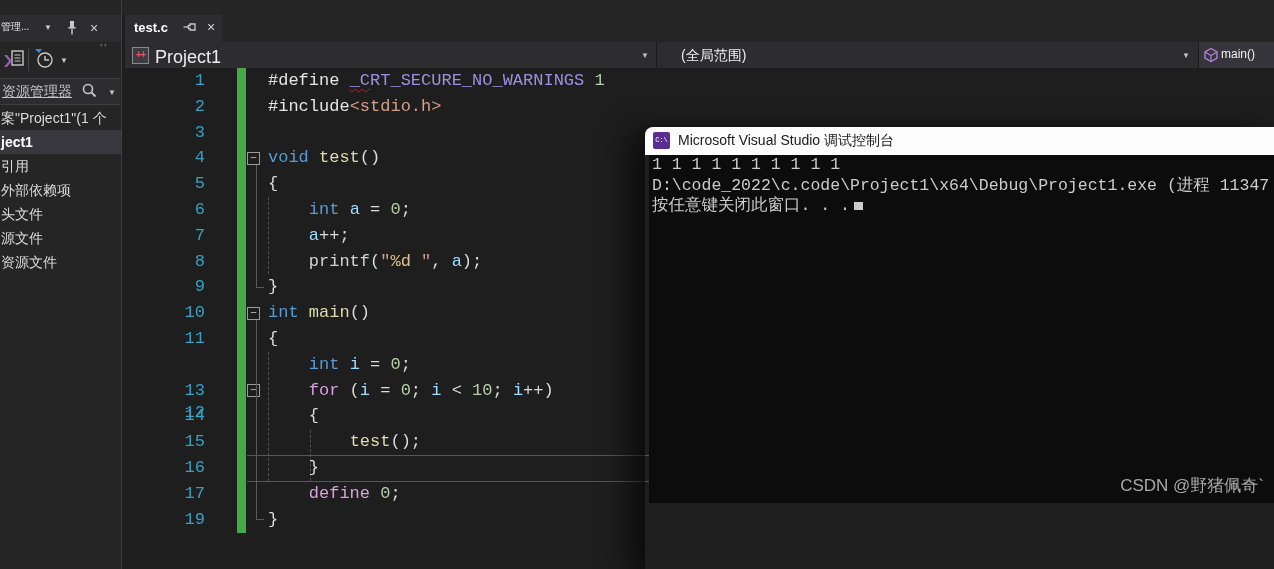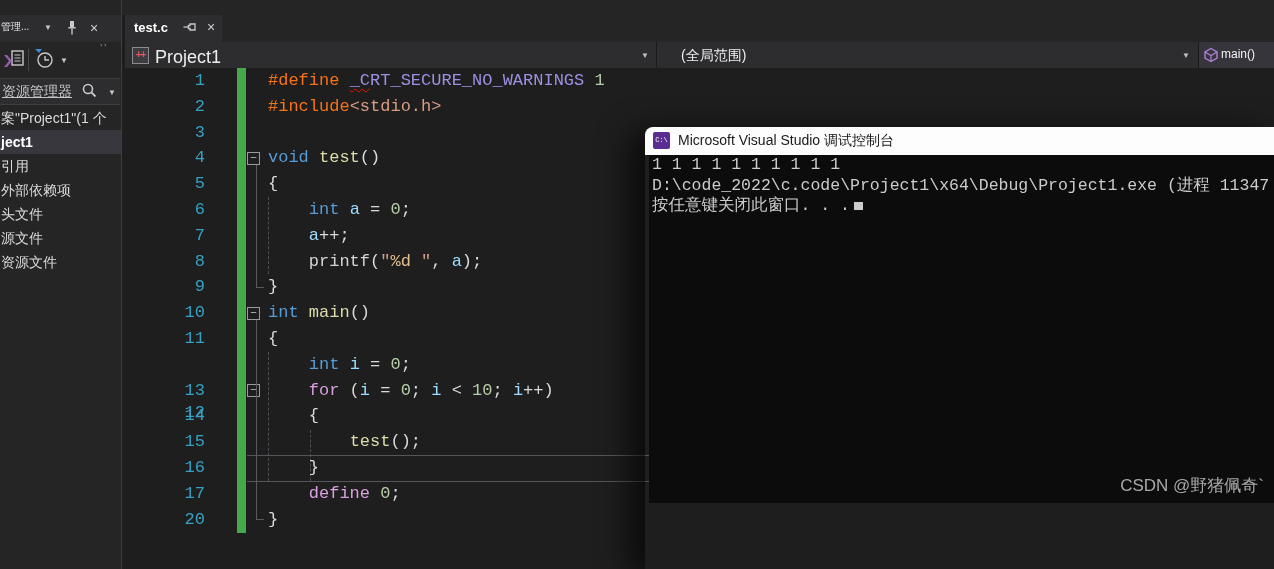--- a/index.html
+++ b/index.html
@@ -69,21 +69,21 @@
     height:26px;line-height:26px;}
   #green-bar{left:112px;top:0;width:9px;height:465px;background:#46A949;}
   .fold-box{position:absolute;left:122px;width:13px;height:13px;border:1px solid #9B9B9B;
     background:#1E1E1E;color:#C8C8C8;font-size:11px;line-height:11px;text-align:center;box-sizing:border-box;}
   .scope-line{position:absolute;left:131px;width:1px;background:#5A5A5A;}
   .scope-foot{position:absolute;left:131px;height:1px;width:8px;background:#5A5A5A;}
   .iguide{position:absolute;width:1px;background:transparent;border-left:1px dashed #4F4F55;}
   #cur-line{left:122px;top:387px;right:0;height:25px;border-top:1px solid #55555C;border-bottom:1px solid #55555C;}
   #code-lines{left:143px;top:0;}
   .code-line{height:25.8px;line-height:25.8px;font-size:17px;white-space:pre;}
-  .tk-pre{color:#f97316;}
+  .tk-pre{color:#e5e5e5;}
   .tk-macro{color:#9B91E2;}
   .tk-macro_sq{color:#9B91E2;text-decoration:underline wavy #E51400 1px;text-underline-offset:3px;text-decoration-skip-ink:none;}
   .tk-num{color:#B5CEA8;}
   .tk-str{color:#D69D85;}
   .tk-fmt{color:#E2C08D;}
   .tk-kw{color:#569CD6;}
   .tk-ctrl{color:#D8A0DF;}
   .tk-fn{color:#DCDCAA;}
   .tk-lib{color:#D4D4D4;}
   .tk-var{color:#9CDCFE;}
@@ -210,21 +210,21 @@
       <div class="lnum" style="top: 180.6px;">8</div>
       <div class="lnum" style="top: 206.4px;">9</div>
       <div class="lnum" style="top: 232.2px;">10</div>
       <div class="lnum" style="top: 258px;">11</div>
       <div class="lnum" style="top: 283.8px; margin-top: 48px;">12</div>
       <div class="lnum" style="top: 309.6px;">13</div>
       <div class="lnum" style="top: 335.4px;">14</div>
       <div class="lnum" style="top: 361.2px;">15</div>
       <div class="lnum" style="top: 387px;">16</div>
       <div class="lnum" style="top: 412.8px;">17</div>
-      <div class="lnum" style="top: 438.6px;">20</div>
+      <div class="lnum" style="top: 438.6px;">19</div>
     </div>
   <div id="green-bar" class="abs"></div>
   <div id="folds">
       <div class="fold-box" style="top: 83.8px;">−</div>
       <div class="fold-box" style="top: 238.6px;">−</div>
       <div class="fold-box" style="top: 316px;">−</div>
     </div>
 
   <div class="scope-line" style="top:97px;height:123px;"></div>
   <div class="scope-foot" style="top:219px;"></div>

